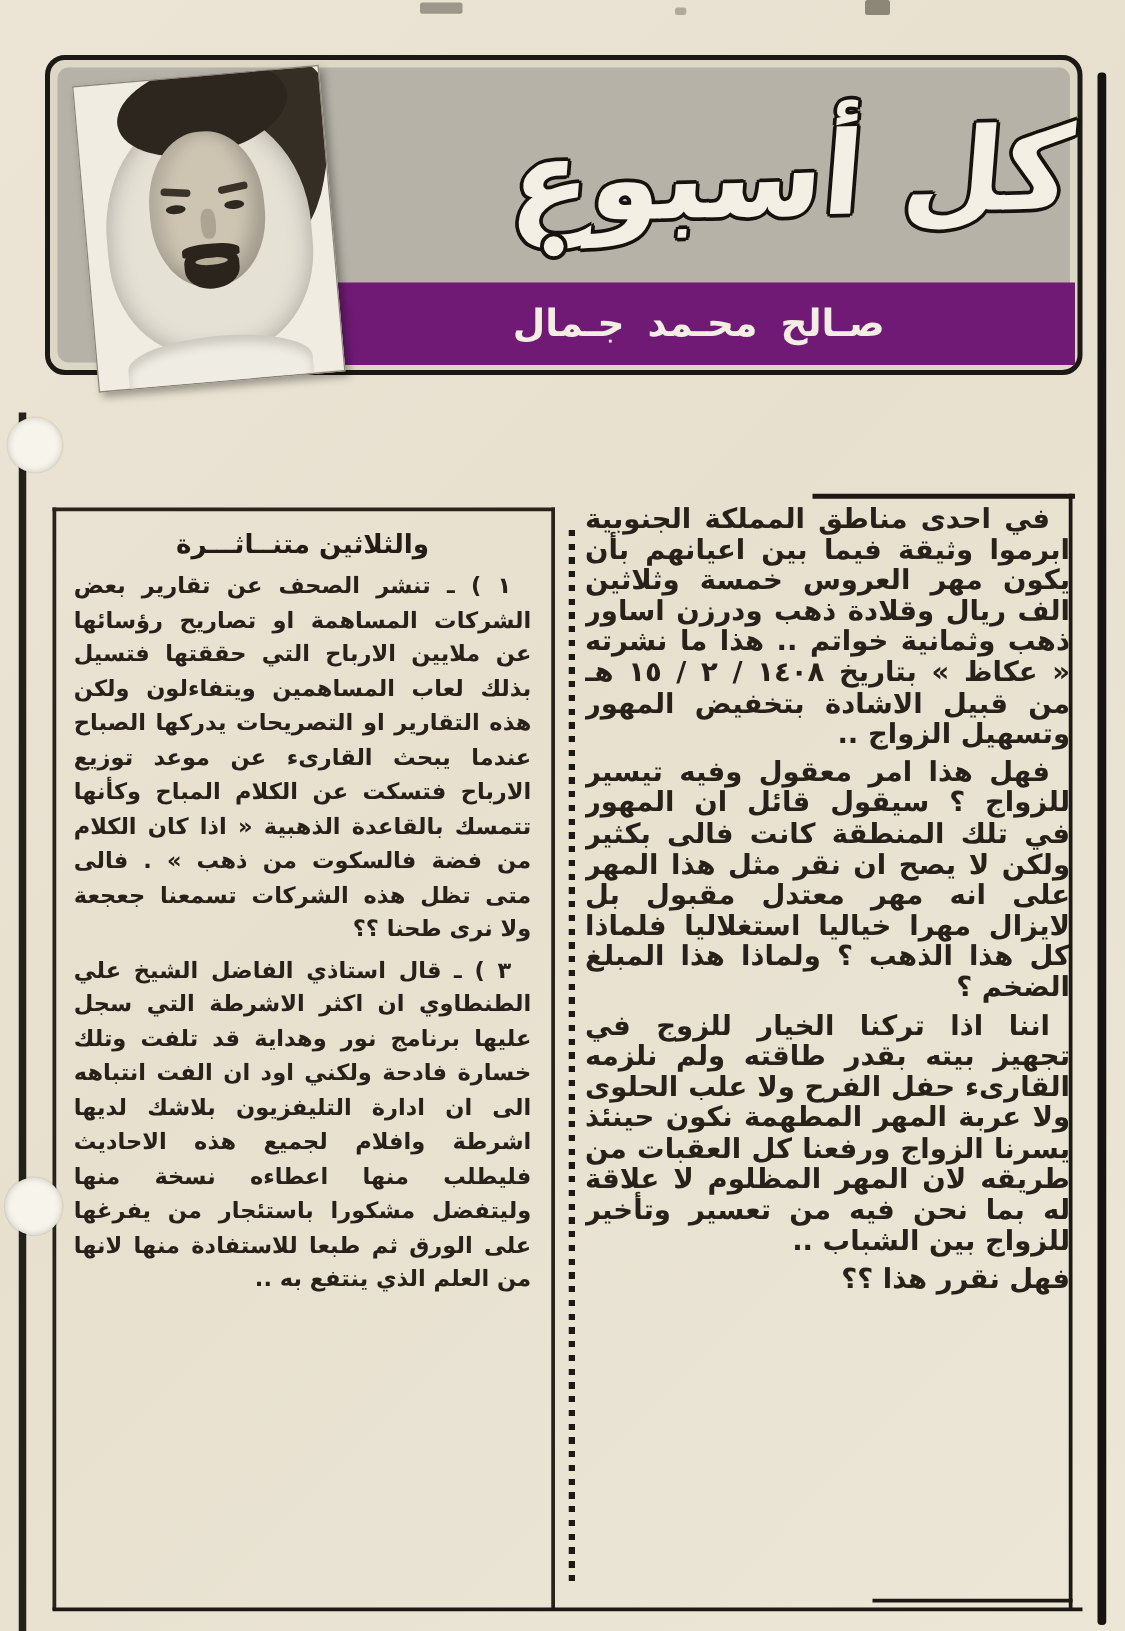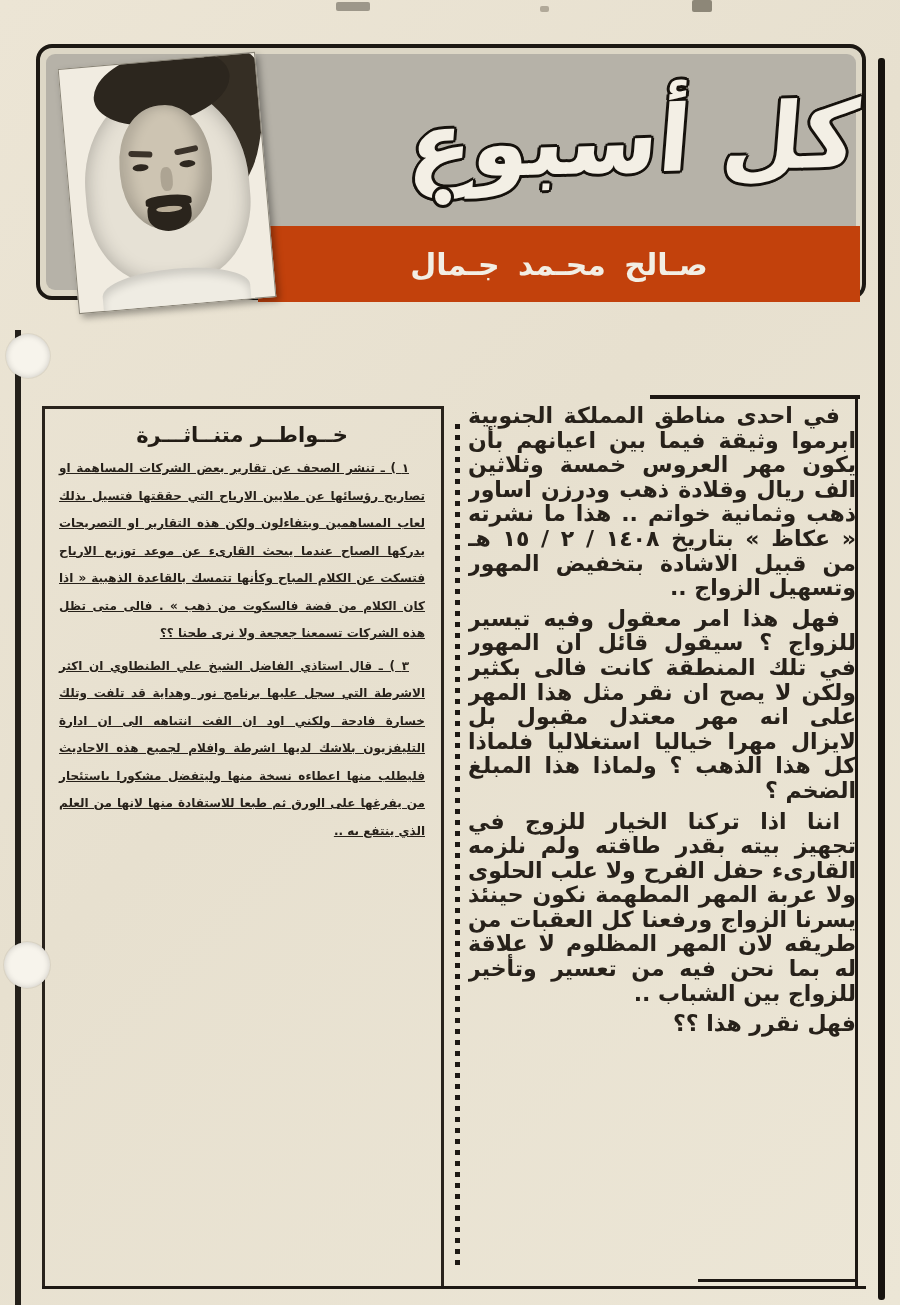--- a/index.html
+++ b/index.html
@@ -27,21 +27,21 @@
   .logo{
     position:absolute;left:360px;top:4px;width:456px;height:164px;
     display:flex;align-items:center;justify-content:center;
     direction:rtl;font-size:92px;font-weight:bold;color:#f3efe5;
     transform:skewX(-6deg) rotate(-1.5deg);letter-spacing:-2px;white-space:nowrap;
     text-shadow:3px 0 0 #16120d,-3px 0 0 #16120d,0 3px 0 #16120d,0 -3px 0 #16120d,
                 2px 2px 0 #16120d,-2px 2px 0 #16120d,2px -2px 0 #16120d,-2px -2px 0 #16120d;
   }
   .logo-ring{position:absolute;left:386px;top:132px;width:16px;height:16px;border:3px solid #16120d;border-radius:50%;background:#f3efe5;}
   .name-band{
-    position:absolute;left:212px;top:172px;width:602px;height:76px;background:#c2410c;
+    position:absolute;left:212px;top:172px;width:602px;height:66px;background:#701a75;
     display:flex;align-items:center;justify-content:center;
   }
   .name-band span{direction:rtl;color:#f2eee4;font-size:30px;font-weight:bold;word-spacing:8px;letter-spacing:1px;white-space:nowrap;}
   
   .photo{position:absolute;left:22px;top:6px;width:196px;height:244px;background:#f1ece1;
     transform:rotate(-5deg);border:1px solid #8a8578;box-shadow:3px 4px 7px rgba(0,0,0,.35);overflow:hidden;}
   .photo *{position:absolute;}
   .ph-capdrape{left:118px;top:-8px;width:80px;height:150px;background:#352e24;transform:rotate(14deg);border-radius:40%;}
   .ph-ghutra{left:16px;top:26px;width:164px;height:196px;background:#e6e1d5;border-radius:50% 50% 42% 42%;box-shadow:inset 0 0 20px rgba(0,0,0,.28);}
   .ph-cap{left:32px;top:-10px;width:138px;height:72px;background:#2c261e;border-radius:50%;transform:rotate(-7deg);}
@@ -61,22 +61,22 @@
   .headline{
     position:absolute;left:40px;top:314px;width:828px;height:88px;line-height:88px;
     direction:rtl;text-align:center;font-size:47px;font-weight:bold;color:#1d1812;white-space:nowrap;
   }
   
   .left-box{
     position:absolute;left:42px;top:406px;width:402px;height:882px;box-sizing:border-box;
     border:3px solid #29231c;border-bottom:none;padding:12px 16px 0 14px;overflow:hidden;
   }
   .subhead{direction:rtl;text-align:center;font-size:21px;font-weight:bold;letter-spacing:1px;margin:2px 0 8px;color:#221c15;}
-  .left-box p{direction:rtl;text-align:justify;font-size:12px;line-height:27.5px;font-weight:bold;
-    margin:0 0 5px;text-indent:16px;color:#27211a;text-decoration:underline;}
+  .left-box p{direction:rtl;text-align:justify;font-size:18px;line-height:27.5px;font-weight:bold;
+    margin:0 0 5px;text-indent:16px;color:#27211a;}
   .right-col{position:absolute;left:468px;top:404px;width:388px;height:874px;overflow:hidden;}
   .right-col p{direction:rtl;text-align:justify;font-size:22px;line-height:24.6px;font-weight:bold;
     margin:0 0 6px;text-indent:16px;color:#27211a;}
   .right-col p.closing{text-indent:0;margin-top:2px;}
   
   .rule{position:absolute;background:#1d1813;}
   .rc-top{left:650px;top:395px;width:210px;height:4px;}
   .rc-right{left:855px;top:395px;width:3px;height:892px;}
   .rc-bottom{left:698px;top:1279px;width:160px;height:3px;}
   .bottom-full{left:42px;top:1286px;width:824px;height:3px;}
@@ -117,21 +117,21 @@
           <div class="ph-mouth"></div>
           <div class="ph-mustache"></div>
         </div>
         <div class="ph-thobe"></div>
       </div>
     </div>
   </div>
 
 
   <div class="left-box">
-    <div class="subhead">خــواطــر متنــاثـــرة</div>
+    <div class="subhead">والثلاثين متنــاثـــرة</div>
     <p>١ ) ـ تنشر الصحف عن تقارير بعض الشركات المساهمة او تصاريح رؤسائها عن ملايين الارباح التي حققتها فتسيل بذلك لعاب المساهمين ويتفاءلون ولكن هذه التقارير او التصريحات يدركها الصباح عندما يبحث القارىء عن موعد توزيع الارباح فتسكت عن الكلام المباح وكأنها تتمسك بالقاعدة الذهبية « اذا كان الكلام من فضة فالسكوت من ذهب » . فالى متى تظل هذه الشركات تسمعنا جعجعة ولا نرى طحنا ؟؟</p>
     <p>٣ ) ـ قال استاذي الفاضل الشيخ علي الطنطاوي ان اكثر الاشرطة التي سجل عليها برنامج نور وهداية قد تلفت وتلك خسارة فادحة ولكني اود ان الفت انتباهه الى ان ادارة التليفزيون بلاشك لديها اشرطة وافلام لجميع هذه الاحاديث فليطلب منها اعطاءه نسخة منها وليتفضل مشكورا باستئجار من يفرغها على الورق ثم طبعا للاستفادة منها لانها من العلم الذي ينتفع به ..</p>
   </div>
 
   <div class="right-col">
     <p>في احدى مناطق المملكة الجنوبية ابرموا وثيقة فيما بين اعيانهم بأن يكون مهر العروس خمسة وثلاثين الف ريال وقلادة ذهب ودرزن اساور ذهب وثمانية خواتم .. هذا ما نشرته « عكاظ » بتاريخ ١٤٠٨ / ٢ / ١٥ هـ من قبيل الاشادة بتخفيض المهور وتسهيل الزواج ..</p>
     <p>فهل هذا امر معقول وفيه تيسير للزواج ؟ سيقول قائل ان المهور في تلك المنطقة كانت فالى بكثير ولكن لا يصح ان نقر مثل هذا المهر على انه مهر معتدل مقبول بل لايزال مهرا خياليا استغلاليا فلماذا كل هذا الذهب ؟ ولماذا هذا المبلغ الضخم ؟</p>
     <p>اننا اذا تركنا الخيار للزوج في تجهيز بيته بقدر طاقته ولم نلزمه القارىء حفل الفرح ولا علب الحلوى ولا عربة المهر المطهمة نكون حينئذ يسرنا الزواج ورفعنا كل العقبات من طريقه لان المهر المظلوم لا علاقة له بما نحن فيه من تعسير وتأخير للزواج بين الشباب ..</p>
     <p class="closing">فهل نقرر هذا ؟؟</p>
   </div>

